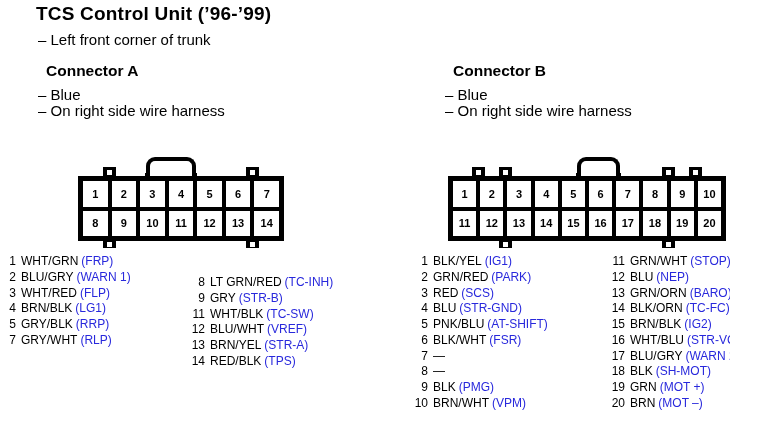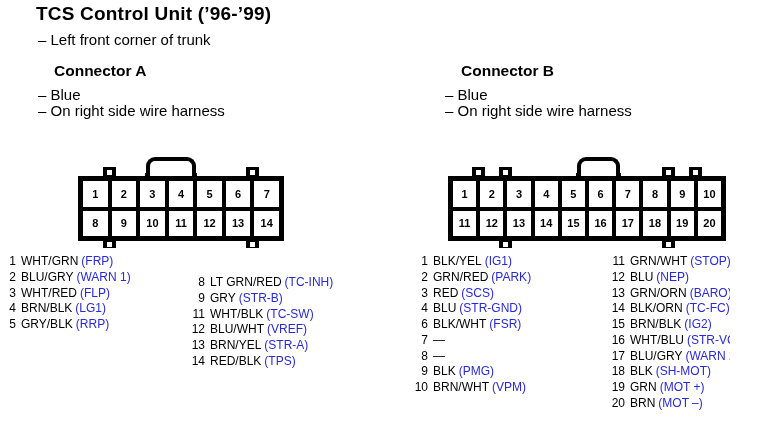--- a/index.html
+++ b/index.html
@@ -5,21 +5,21 @@
   html,body{margin:0;padding:0;background:#fff;}
   .page{position:relative;width:730px;height:445px;background:#fff;color:#000;
         font-family:"Liberation Sans","DejaVu Sans",sans-serif;overflow:hidden;}
 
   .page-title{position:absolute;left:36px;top:3px;margin:0;font-size:19px;font-weight:700;letter-spacing:.2px;}
   .note{font-size:15px;line-height:16px;}
   .location-note{position:absolute;left:38px;top:32px;}
 
   .conn-header{position:absolute;top:62px;}
   #connA-header{left:38px;} #connB-header{left:445px;}
-  .conn-header h2{margin:0 0 7px 16px;font-size:15.5px;font-weight:700;}
+  .conn-header h2{margin:0 0 7px 8px;font-size:15.5px;font-weight:700;}
 
   .diagram{position:absolute;}
   #diagramA{left:78px;top:157px;width:206px;height:100px;}
   #diagramB{left:448px;top:157px;width:278px;height:100px;}
 
   .latch{position:absolute;top:0;height:20px;box-sizing:border-box;
          border:4px solid #000;border-bottom:none;border-radius:9px 9px 0 0;}
   .latch::before,.latch::after{content:"";position:absolute;bottom:0;width:5px;height:4px;background:#000;}
   .latch::before{left:-5px;} .latch::after{right:-5px;}
 
@@ -133,34 +133,36 @@
         <div class="cell">20</div>
       </div>
     </div>
 
   <div class="pin-col w1" id="listA1">
       <div class="pin-row"><span class="pin-num">1</span><span class="pin-wire">WHT/GRN</span><span class="pin-signal">(FRP)</span></div>
       <div class="pin-row"><span class="pin-num">2</span><span class="pin-wire">BLU/GRY</span><span class="pin-signal">(WARN 1)</span></div>
       <div class="pin-row"><span class="pin-num">3</span><span class="pin-wire">WHT/RED</span><span class="pin-signal">(FLP)</span></div>
       <div class="pin-row"><span class="pin-num">4</span><span class="pin-wire">BRN/BLK</span><span class="pin-signal">(LG1)</span></div>
       <div class="pin-row"><span class="pin-num">5</span><span class="pin-wire">GRY/BLK</span><span class="pin-signal">(RRP)</span></div>
+      <div class="pin-row"><span class="pin-num">7</span><span class="pin-wire">GRY/WHT</span><span class="pin-signal">(RLP)</span></div>
     </div>
   <div class="pin-col w2" id="listA2">
       <div class="pin-row"><span class="pin-num">8</span><span class="pin-wire">LT GRN/RED</span><span class="pin-signal">(TC-INH)</span></div>
       <div class="pin-row"><span class="pin-num">9</span><span class="pin-wire">GRY</span><span class="pin-signal">(STR-B)</span></div>
       <div class="pin-row"><span class="pin-num">11</span><span class="pin-wire">WHT/BLK</span><span class="pin-signal">(TC-SW)</span></div>
       <div class="pin-row"><span class="pin-num">12</span><span class="pin-wire">BLU/WHT</span><span class="pin-signal">(VREF)</span></div>
       <div class="pin-row"><span class="pin-num">13</span><span class="pin-wire">BRN/YEL</span><span class="pin-signal">(STR-A)</span></div>
       <div class="pin-row"><span class="pin-num">14</span><span class="pin-wire">RED/BLK</span><span class="pin-signal">(TPS)</span></div>
     </div>
   <div class="pin-col w2" id="listB1">
       <div class="pin-row"><span class="pin-num">1</span><span class="pin-wire">BLK/YEL</span><span class="pin-signal">(IG1)</span></div>
       <div class="pin-row"><span class="pin-num">2</span><span class="pin-wire">GRN/RED</span><span class="pin-signal">(PARK)</span></div>
       <div class="pin-row"><span class="pin-num">3</span><span class="pin-wire">RED</span><span class="pin-signal">(SCS)</span></div>
       <div class="pin-row"><span class="pin-num">4</span><span class="pin-wire">BLU</span><span class="pin-signal">(STR-GND)</span></div>
+      <div class="pin-row"><span class="pin-num">5</span><span class="pin-wire">PNK/BLU</span><span class="pin-signal">(AT-SHIFT)</span></div>
       <div class="pin-row"><span class="pin-num">6</span><span class="pin-wire">BLK/WHT</span><span class="pin-signal">(FSR)</span></div>
       <div class="pin-row"><span class="pin-num">7</span><span class="pin-wire">—</span></div>
       <div class="pin-row"><span class="pin-num">8</span><span class="pin-wire">—</span></div>
       <div class="pin-row"><span class="pin-num">9</span><span class="pin-wire">BLK</span><span class="pin-signal">(PMG)</span></div>
       <div class="pin-row"><span class="pin-num">10</span><span class="pin-wire">BRN/WHT</span><span class="pin-signal">(VPM)</span></div>
     </div>
   <div class="pin-col w2" id="listB2">
       <div class="pin-row"><span class="pin-num">11</span><span class="pin-wire">GRN/WHT</span><span class="pin-signal">(STOP)</span></div>
       <div class="pin-row"><span class="pin-num">12</span><span class="pin-wire">BLU</span><span class="pin-signal">(NEP)</span></div>
       <div class="pin-row"><span class="pin-num">13</span><span class="pin-wire">GRN/ORN</span><span class="pin-signal">(BARO)</span></div>

